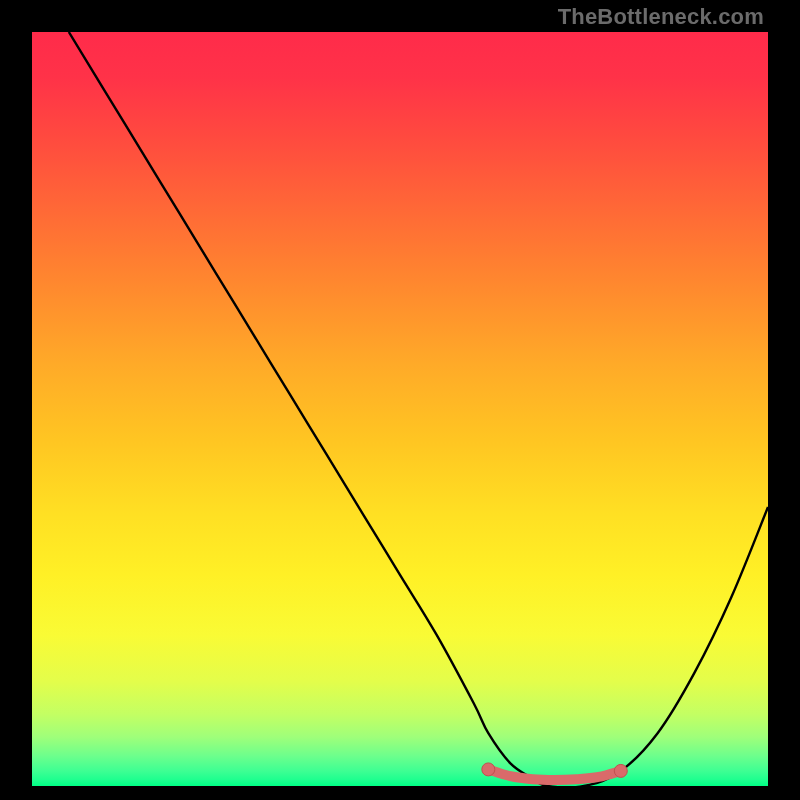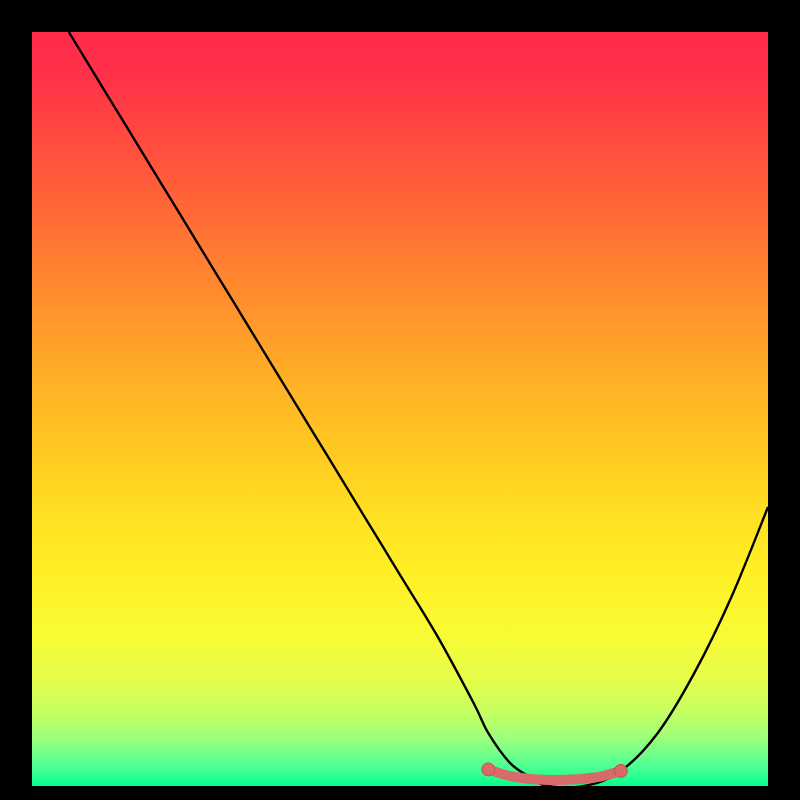--- a/index.html
+++ b/index.html
@@ -49,20 +49,21 @@
     font-weight: 600;
     color: #6b6b6b;
     letter-spacing: 0.2px;
   }
 </style>
 </head>
 <body>
 
 <div class="frame">
 
+  <div class="watermark">TheBottleneck.com</div>
 
   <div class="plot">
 
     <svg class="gradient" viewBox="0 0 736 754" preserveAspectRatio="none">
       <defs>
         <linearGradient id="heat" x1="0" y1="0" x2="0" y2="1">
             <stop offset="0%" stop-color="#ff2b4a"></stop>
             <stop offset="6%" stop-color="#ff3248"></stop>
             <stop offset="14.000000000000002%" stop-color="#ff4a3f"></stop>
             <stop offset="24%" stop-color="#ff6a36"></stop>

